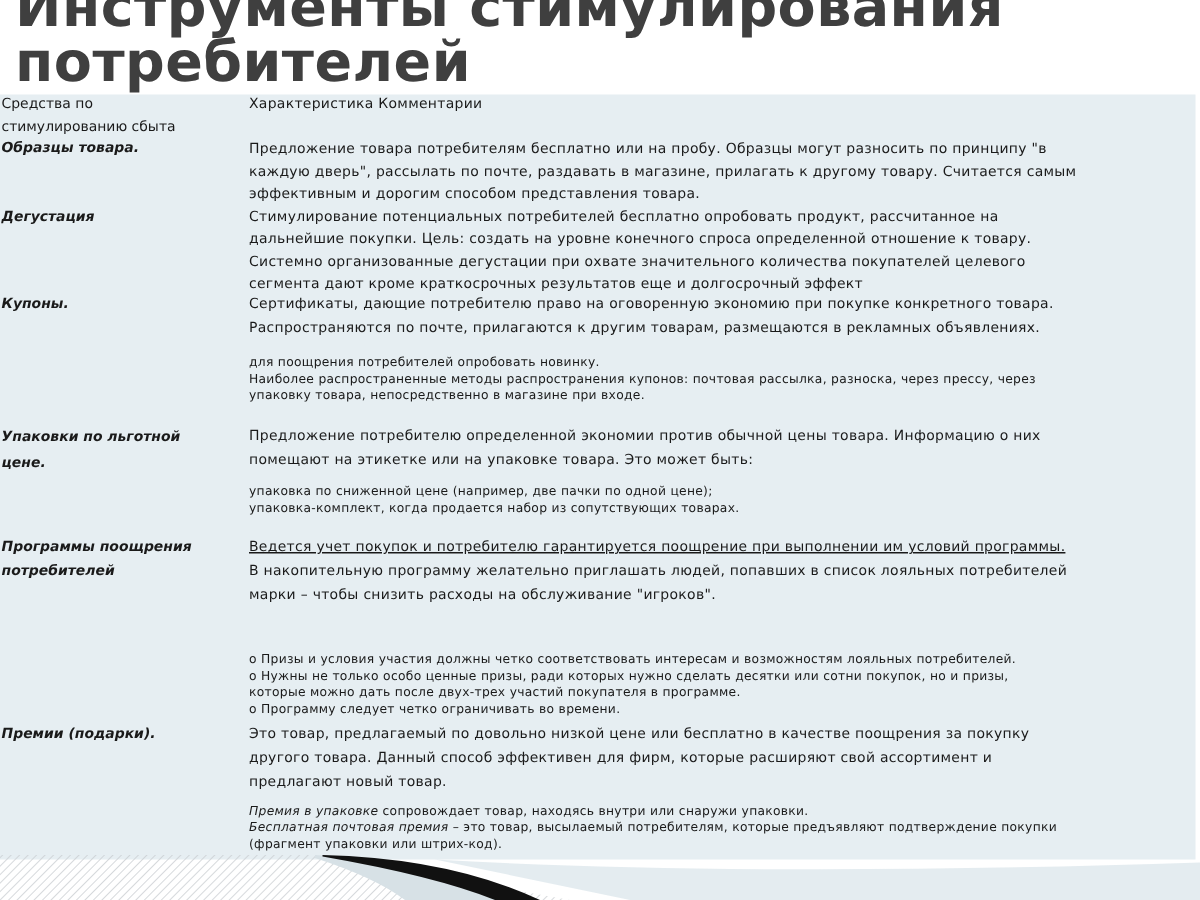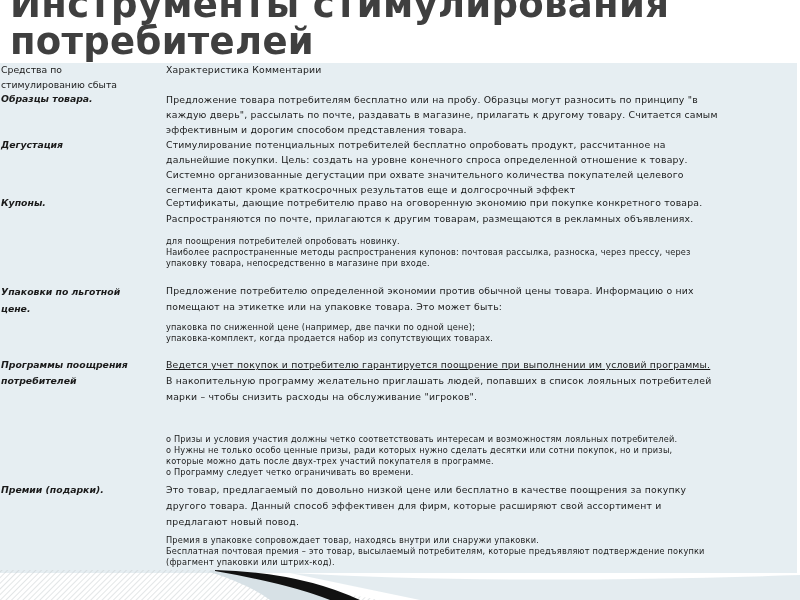--- a/index.html
+++ b/index.html
@@ -23,21 +23,21 @@
     .deco {
       position: absolute; left: 0; top: 560px; width: 800px; height: 40px; z-index: 1;
     }
 
     .row { position: absolute; left: 0; width: 800px; z-index: 2; }
     .c1 { position: absolute; left: 1px; width: 160px; font-size: 9.3px; line-height: 15px; }
     .c1.bold { font-weight: bold; font-style: italic; }
     .c2 { position: absolute; left: 166px; width: 632px; font-size: 9.3px; line-height: 15px; letter-spacing: 0.2px; }
     .small { font-size: 8.2px; line-height: 11px; }
     .p { display: block; white-space: nowrap; }
-    .it { }
+    .it { font-style: italic; }
   </style>
 </head>
 <body>
 
 <div class="slide">
   <div class="table-bg"></div>
 
   <h1 class="title">
     <span class="p">Инструменты стимулирования</span>
     <span class="p">потребителей</span>
@@ -116,21 +116,21 @@
       <span class="p">которые можно дать после двух-трех участий покупателя в программе.</span>
       <span class="p">o Программу следует четко ограничивать во времени.</span>
     </div>
   </div>
 
   <div class="row" style="top:482px;">
     <div class="c1 bold">Премии (подарки).</div>
     <div class="c2">
       <span class="p" style="line-height:16px;">Это товар, предлагаемый по довольно низкой цене или бесплатно в качестве поощрения за покупку</span>
       <span class="p" style="line-height:16px;">другого товара. Данный способ эффективен для фирм, которые расширяют свой ассортимент и</span>
-      <span class="p" style="line-height:16px;">предлагают новый повод.</span>
+      <span class="p" style="line-height:16px;">предлагают новый товар.</span>
     </div>
     <div class="c2 small" style="top:53px;">
       <span class="p"><span class="it">Премия в упаковке</span><span> сопровождает товар, находясь внутри или снаружи упаковки.</span></span>
       <span class="p"><span class="it">Бесплатная почтовая премия</span><span> – это товар, высылаемый потребителям, которые предъявляют подтверждение покупки</span></span>
       <span class="p"><span>(фрагмент упаковки или штрих-код).</span></span>
     </div>
   </div>
 
   <svg class="deco" viewBox="0 560 800 40" width="800" height="40">
     <defs>

